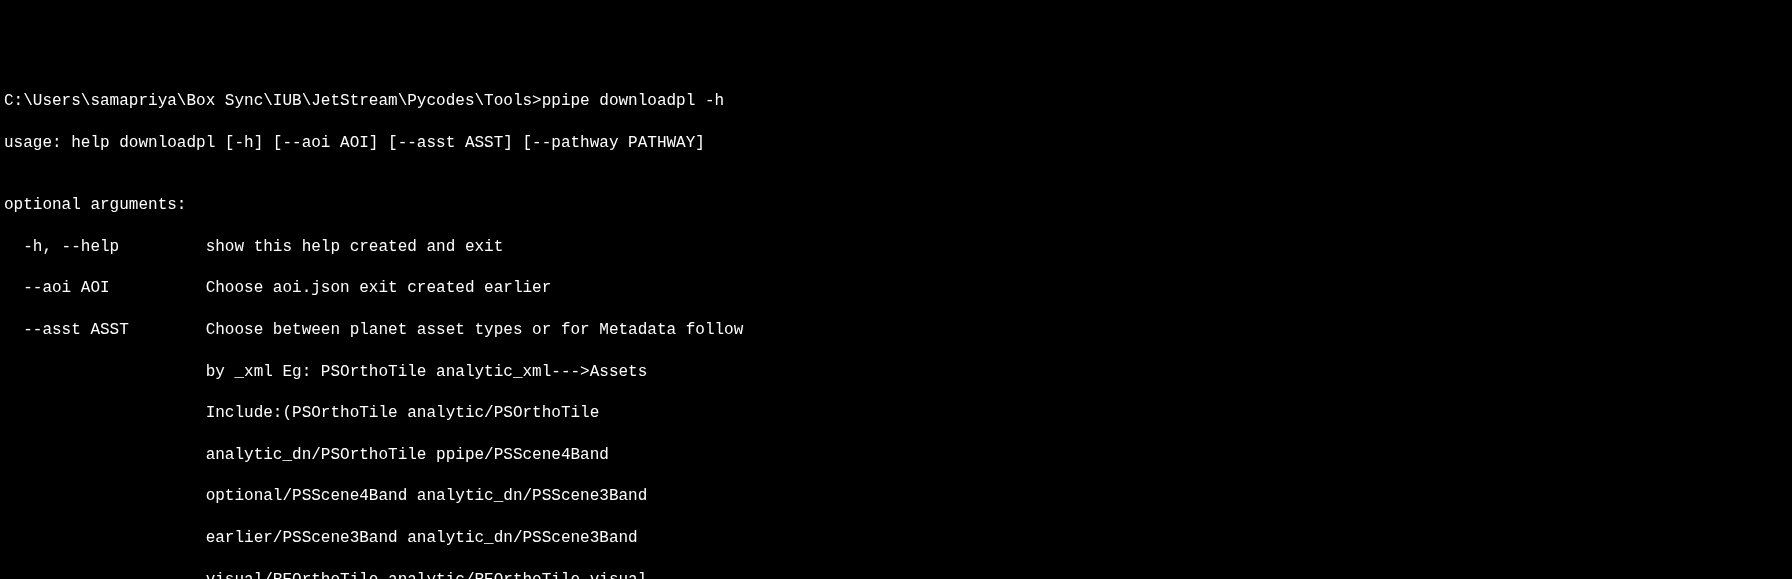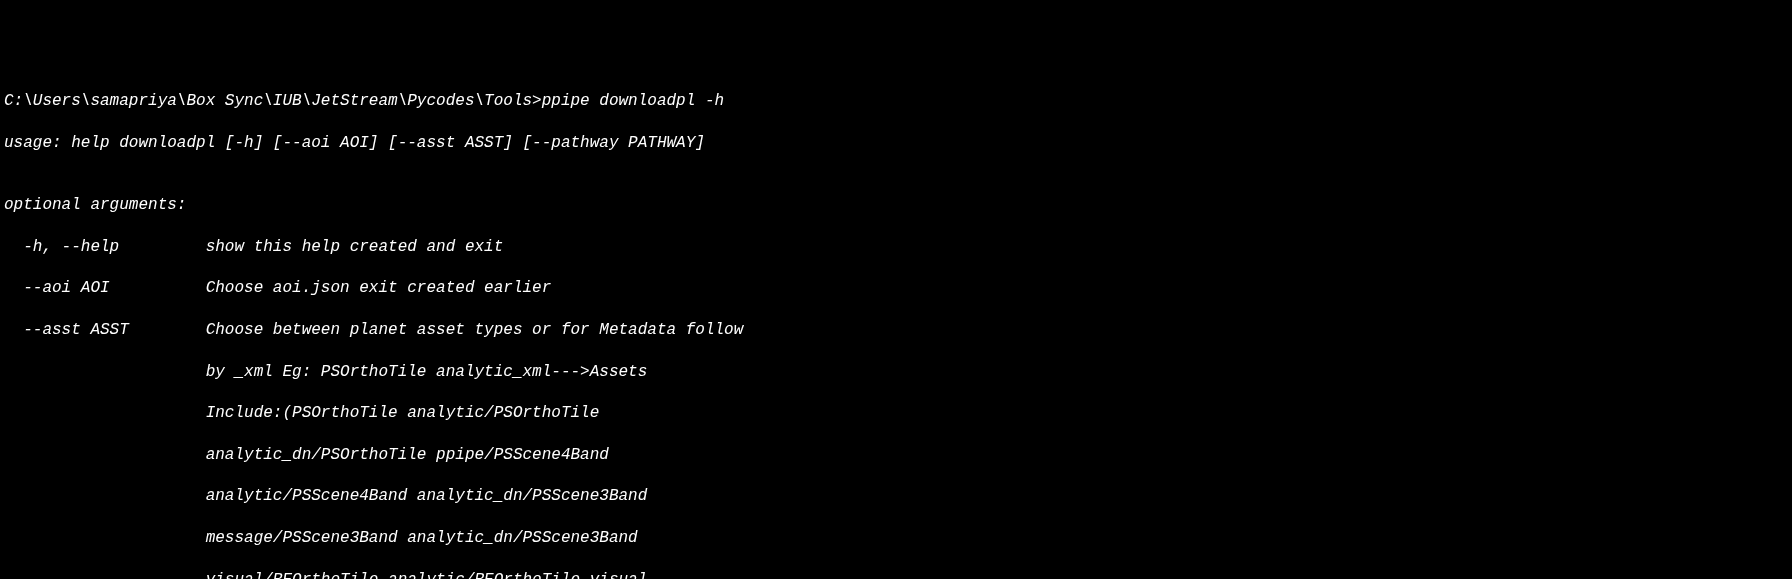--- a/index.html
+++ b/index.html
@@ -1,19 +1,18 @@
 <!DOCTYPE html>
 <html><head>
   <meta charset="utf-8">
   <style>
     * {
       margin: 0;
       padding: 0;
       box-sizing: border-box;
-      font-style: italic;
     }
     body {
       background: #000000;
       color: #ffffff;
       font-family: Consolas, 'Courier New', monospace;
       font-size: 16px;
       line-height: 1.3;
       padding: 8px 4px;
       width: 1792px;
       height: 579px;
@@ -32,22 +31,22 @@
 <span class="line"><span>C:\Users\samapriya\Box Sync\IUB\JetStream\Pycodes\Tools&gt;</span><span>ppipe downloadpl -h</span></span>
 <span class="line">usage: help downloadpl [-h] [--aoi AOI] [--asst ASST] [--pathway PATHWAY]</span>
 <span class="line"></span>
 <span class="line">optional arguments:</span>
 <span class="line">  -h, --help         show this help created and exit</span>
 <span class="line">  --aoi AOI          Choose aoi.json exit created earlier</span>
 <span class="line">  --asst ASST        Choose between planet asset types or for Metadata follow</span>
 <span class="line">                     by _xml Eg: PSOrthoTile analytic_xml---&gt;Assets</span>
 <span class="line">                     Include:(PSOrthoTile analytic/PSOrthoTile</span>
 <span class="line">                     analytic_dn/PSOrthoTile ppipe/PSScene4Band</span>
-<span class="line">                     analytic/PSScene4Band analytic_dn/PSScene3Band</span>
-<span class="line">                     message/PSScene3Band analytic_dn/PSScene3Band</span>
+<span class="line">                     optional/PSScene4Band analytic_dn/PSScene3Band</span>
+<span class="line">                     earlier/PSScene3Band analytic_dn/PSScene3Band</span>
 <span class="line">                     visual/REOrthoTile analytic/REOrthoTile visual</span>
 
 
 <span class="line"></span>
 
 
 
 
 
 

